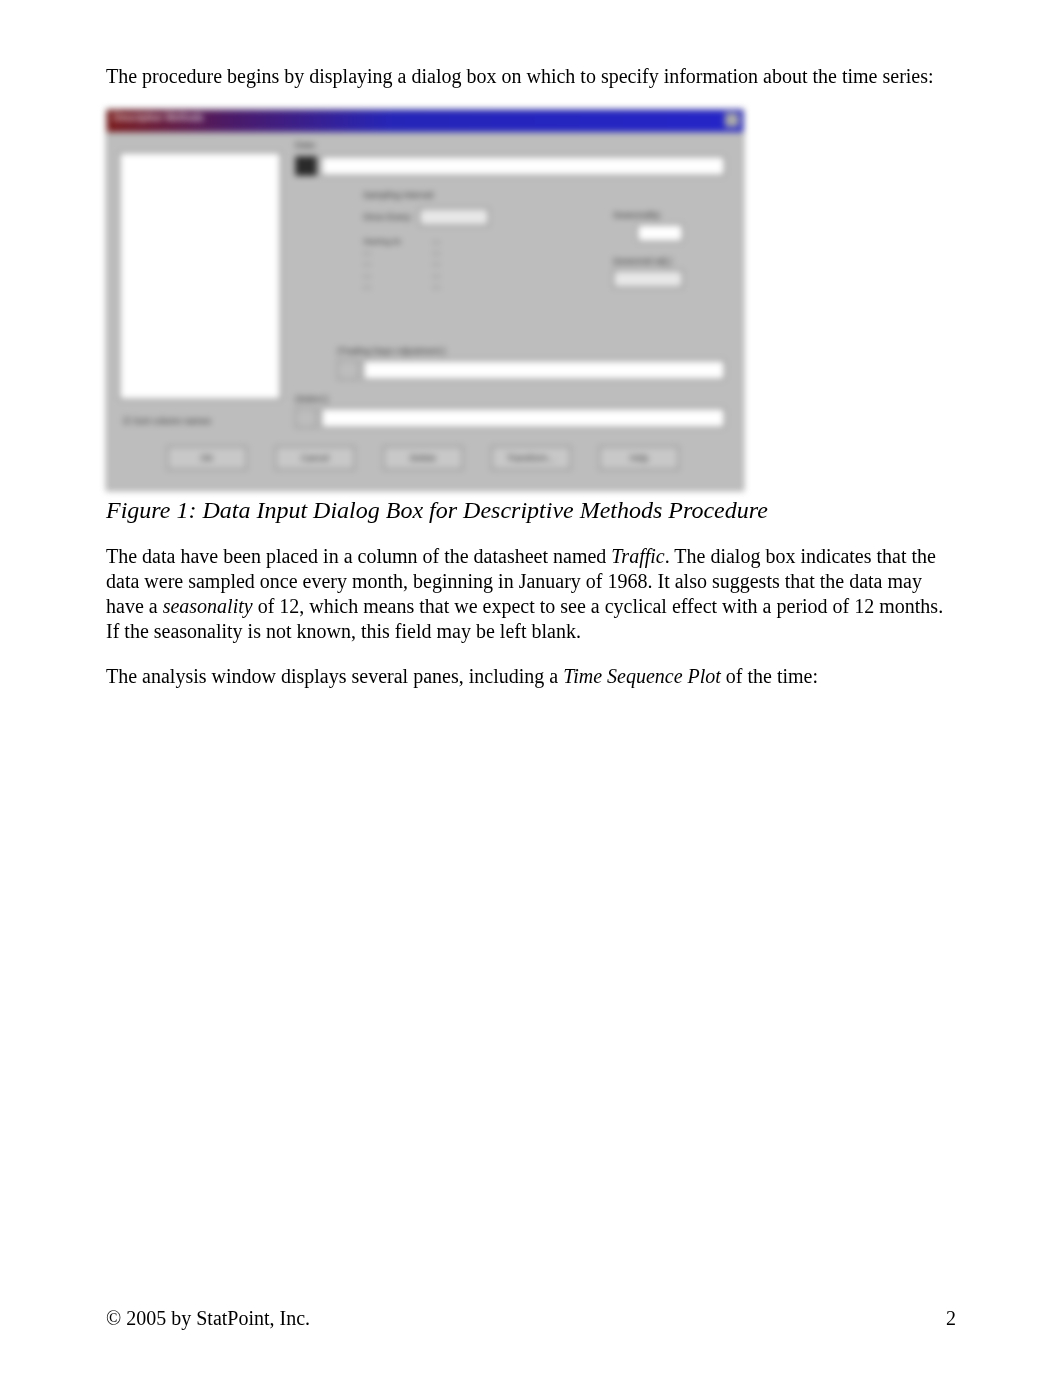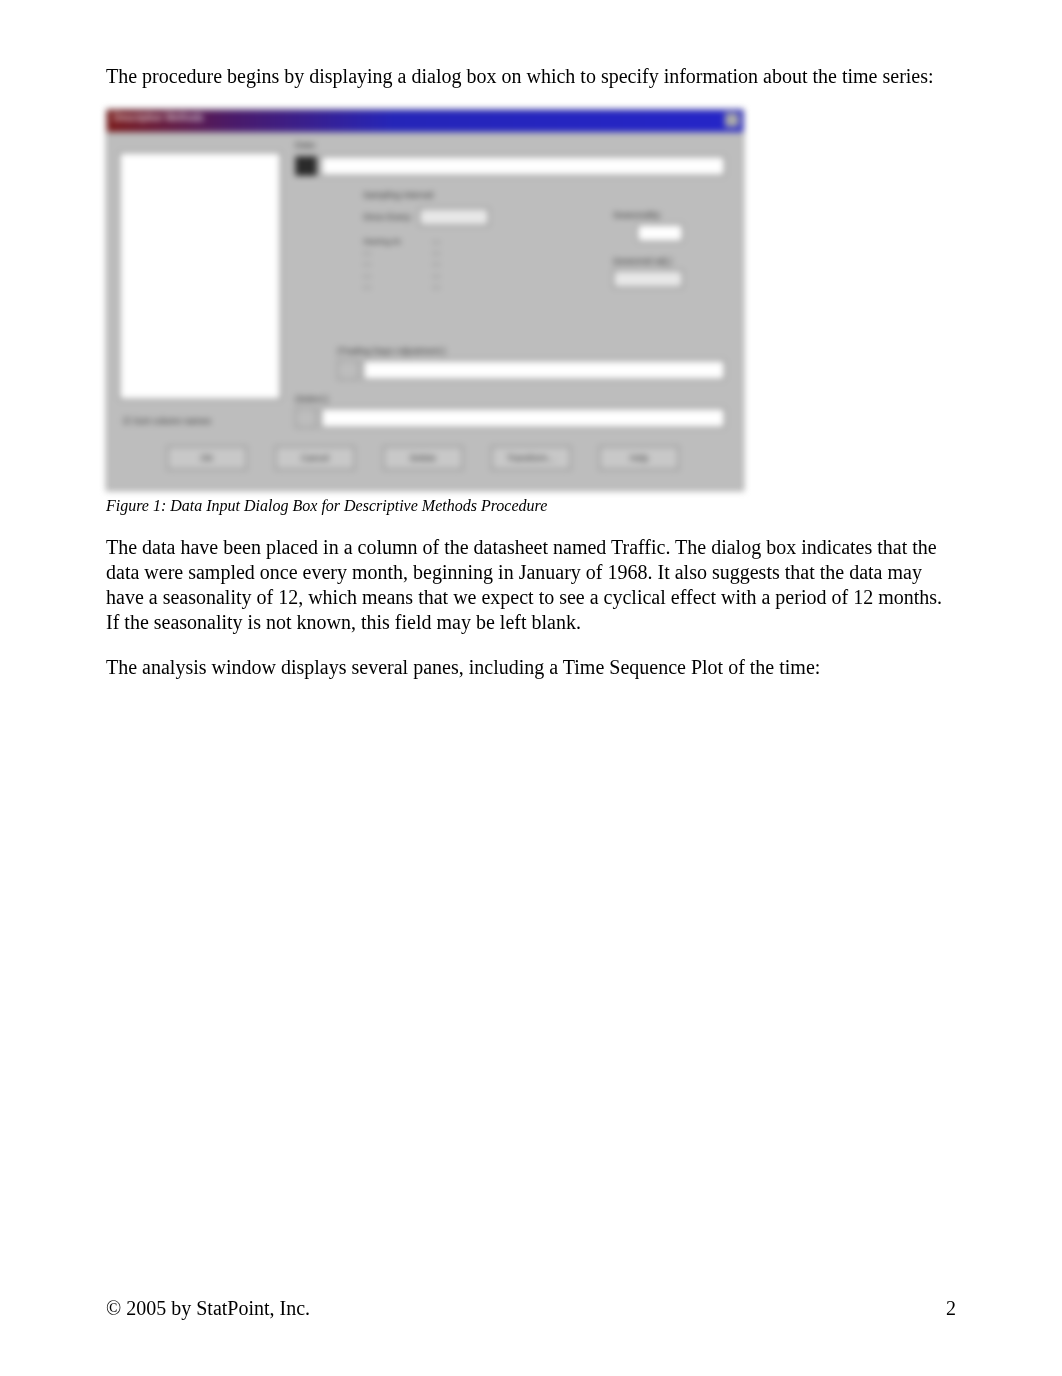--- a/index.html
+++ b/index.html
@@ -249,29 +249,30 @@
       border: 1px solid #777;
       font-size: 9px;
       color: #333;
       font-family: sans-serif;
       display: flex;
       align-items: center;
       justify-content: center;
     }
     .figure-caption {
       font-style: italic;
-      font-size: 16px;
+      font-size: 24px;
       margin-top: 4px;
       margin-bottom: 20px;
     }
     .italic {
+      font-style: italic;
     }
     .footer {
       position: absolute;
-      bottom: 56px;
+      bottom: 46px;
       left: 106px;
       right: 106px;
       display: flex;
       justify-content: space-between;
       font-size: 20px;
     }
     .para-group {
       margin-bottom: 20px;
       margin-top: 12px;
     }

